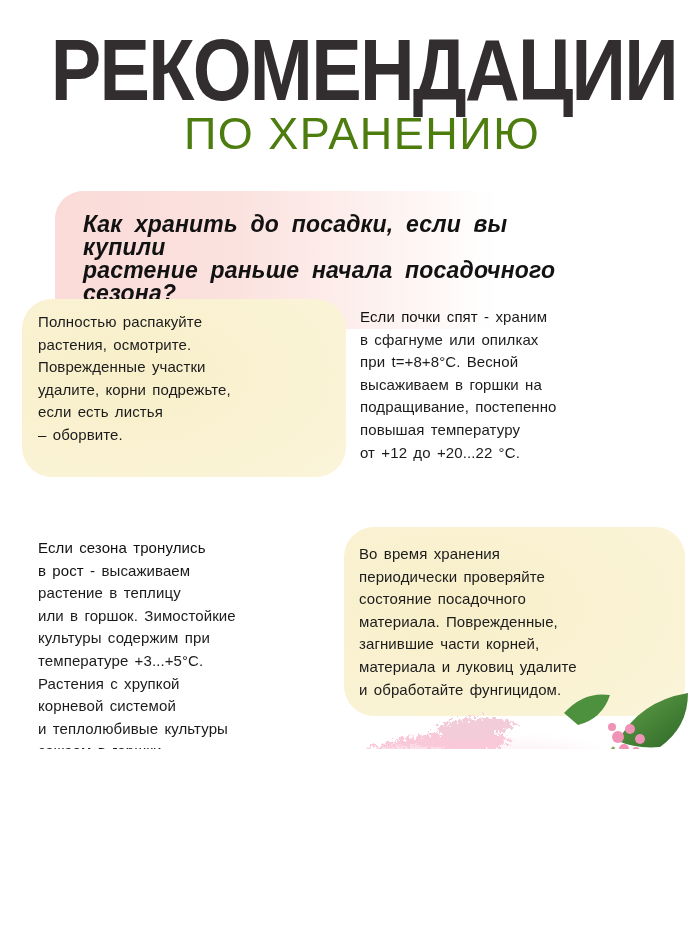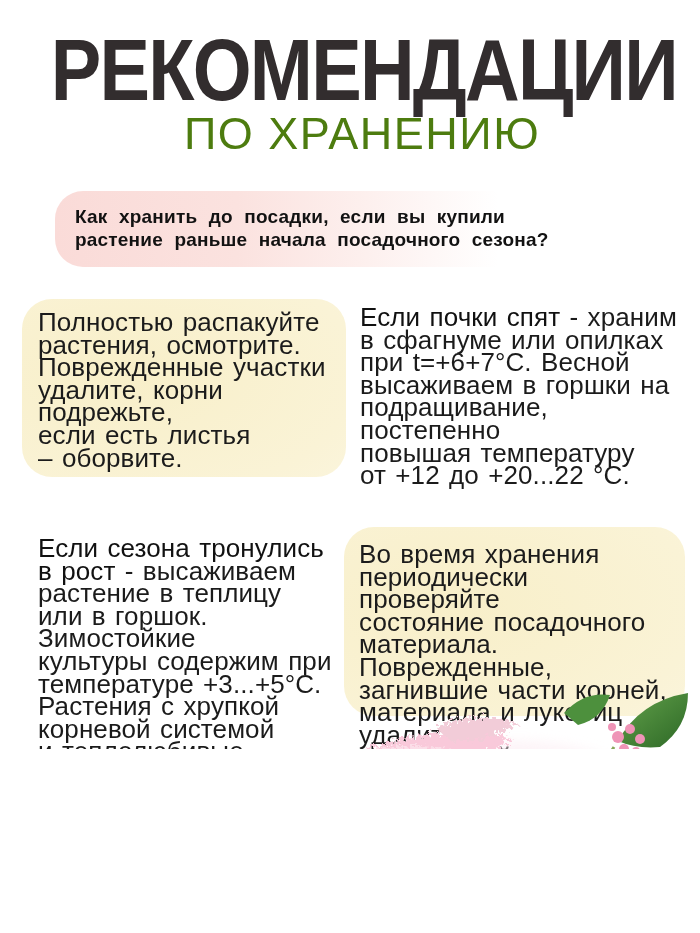--- a/index.html
+++ b/index.html
@@ -15,26 +15,26 @@
   .subtitle{
     position:absolute;top:111px;left:0;width:100%;text-align:center;
     font-size:45px;line-height:1;font-weight:400;letter-spacing:1.5px;color:#4d7c0f;
   }
   .question{
     position:absolute;left:55px;top:191px;width:568px;box-sizing:border-box;
     padding:14px 20px 16px 20px;border-radius:28px;
     background:linear-gradient(90deg,#fadbd8 0%,#fbe2df 32%,#fdf0ee 55%,rgba(255,252,252,0) 78%);
   }
   .question p{
-    margin:0;font-size:19px;font-weight:700;line-height:23px;color:#121212;
-    white-space:pre-line;word-spacing:6px;letter-spacing:.2px;
+    margin:8px;font-size:23px;font-weight:700;line-height:23px;color:#121212;
+    white-space:pre-line;word-spacing:6px;letter-spacing:.2px;font-style:italic;
   }
   .block{position:absolute;box-sizing:border-box;}
   .block p{
-    margin:0;font-size:26px;line-height:22.6px;color:#1b1b1b;
+    margin:0;font-size:15px;line-height:22.6px;color:#1b1b1b;
     white-space:pre-line;word-spacing:2px;letter-spacing:.1px;
   }
   .block strong{font-weight:400;color:#111;}
   .card{
     border-radius:30px;
     background:radial-gradient(130% 130% at 32% 42%, #f8efc9 0%, #faf3d6 55%, #fcf8e8 100%);
   }
   .b1{left:22px;top:299px;width:324px;height:178px;padding:12px 16px;}
   .b2{left:360px;top:306px;width:332px;}
   .b3{left:38px;top:537px;width:322px;}
@@ -59,21 +59,21 @@
 растения, осмотрите.
 Поврежденные участки
 удалите, корни подрежьте,
 если есть листья
 – оборвите.</span></p>
   </div>
 
   <div class="block b2">
     <p><strong>Если почки спят</strong><span> - храним
 в сфагнуме или опилках
-при t=+6+7°С. Весной
+при t=+8+8°С. Весной
 высаживаем в горшки на
 подращивание, постепенно
 повышая температуру
 от +12 до +20...22 °С.</span></p>
   </div>
 
   <div class="block b3">
     <p><strong>Если сезона тронулись
 в рост</strong><span> - высаживаем
 растение в теплицу

